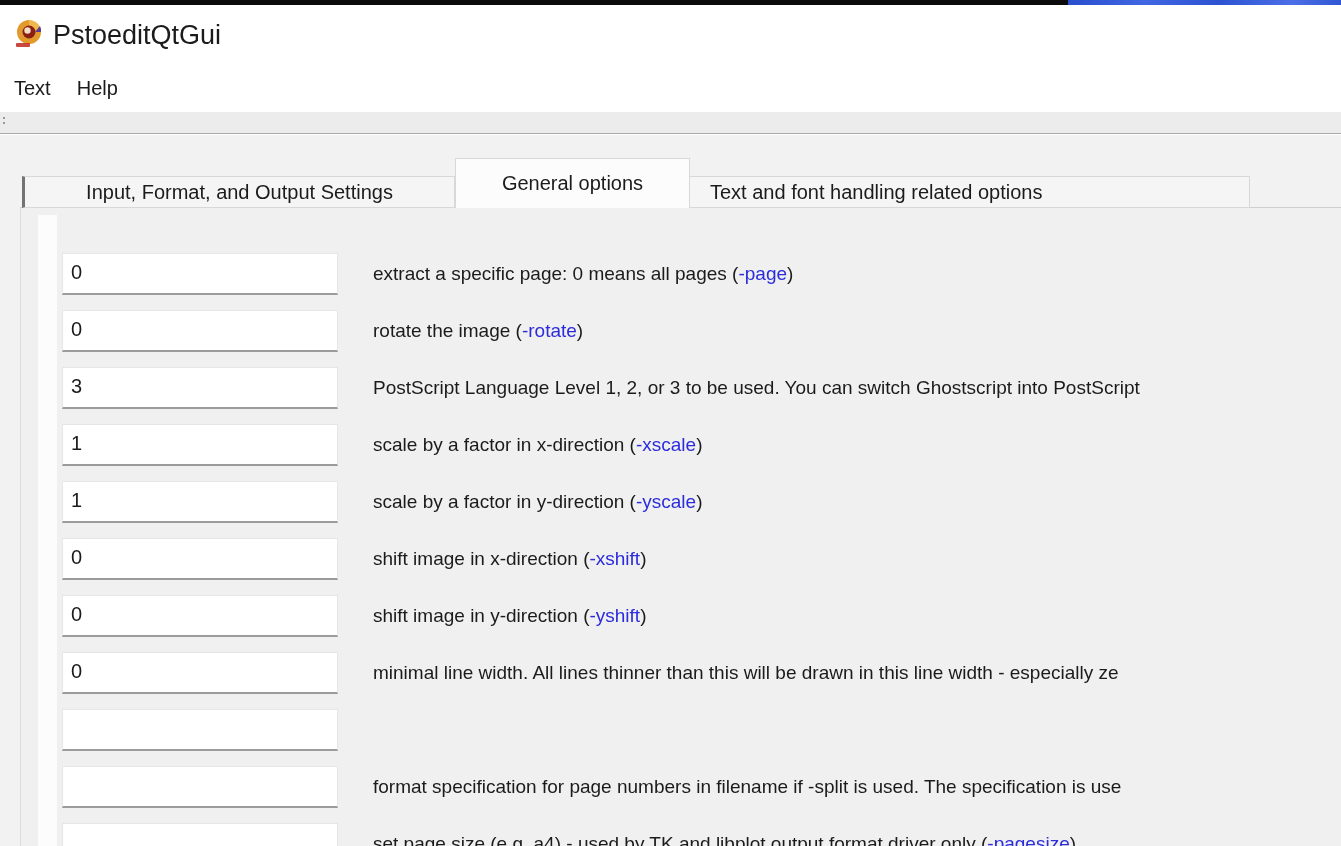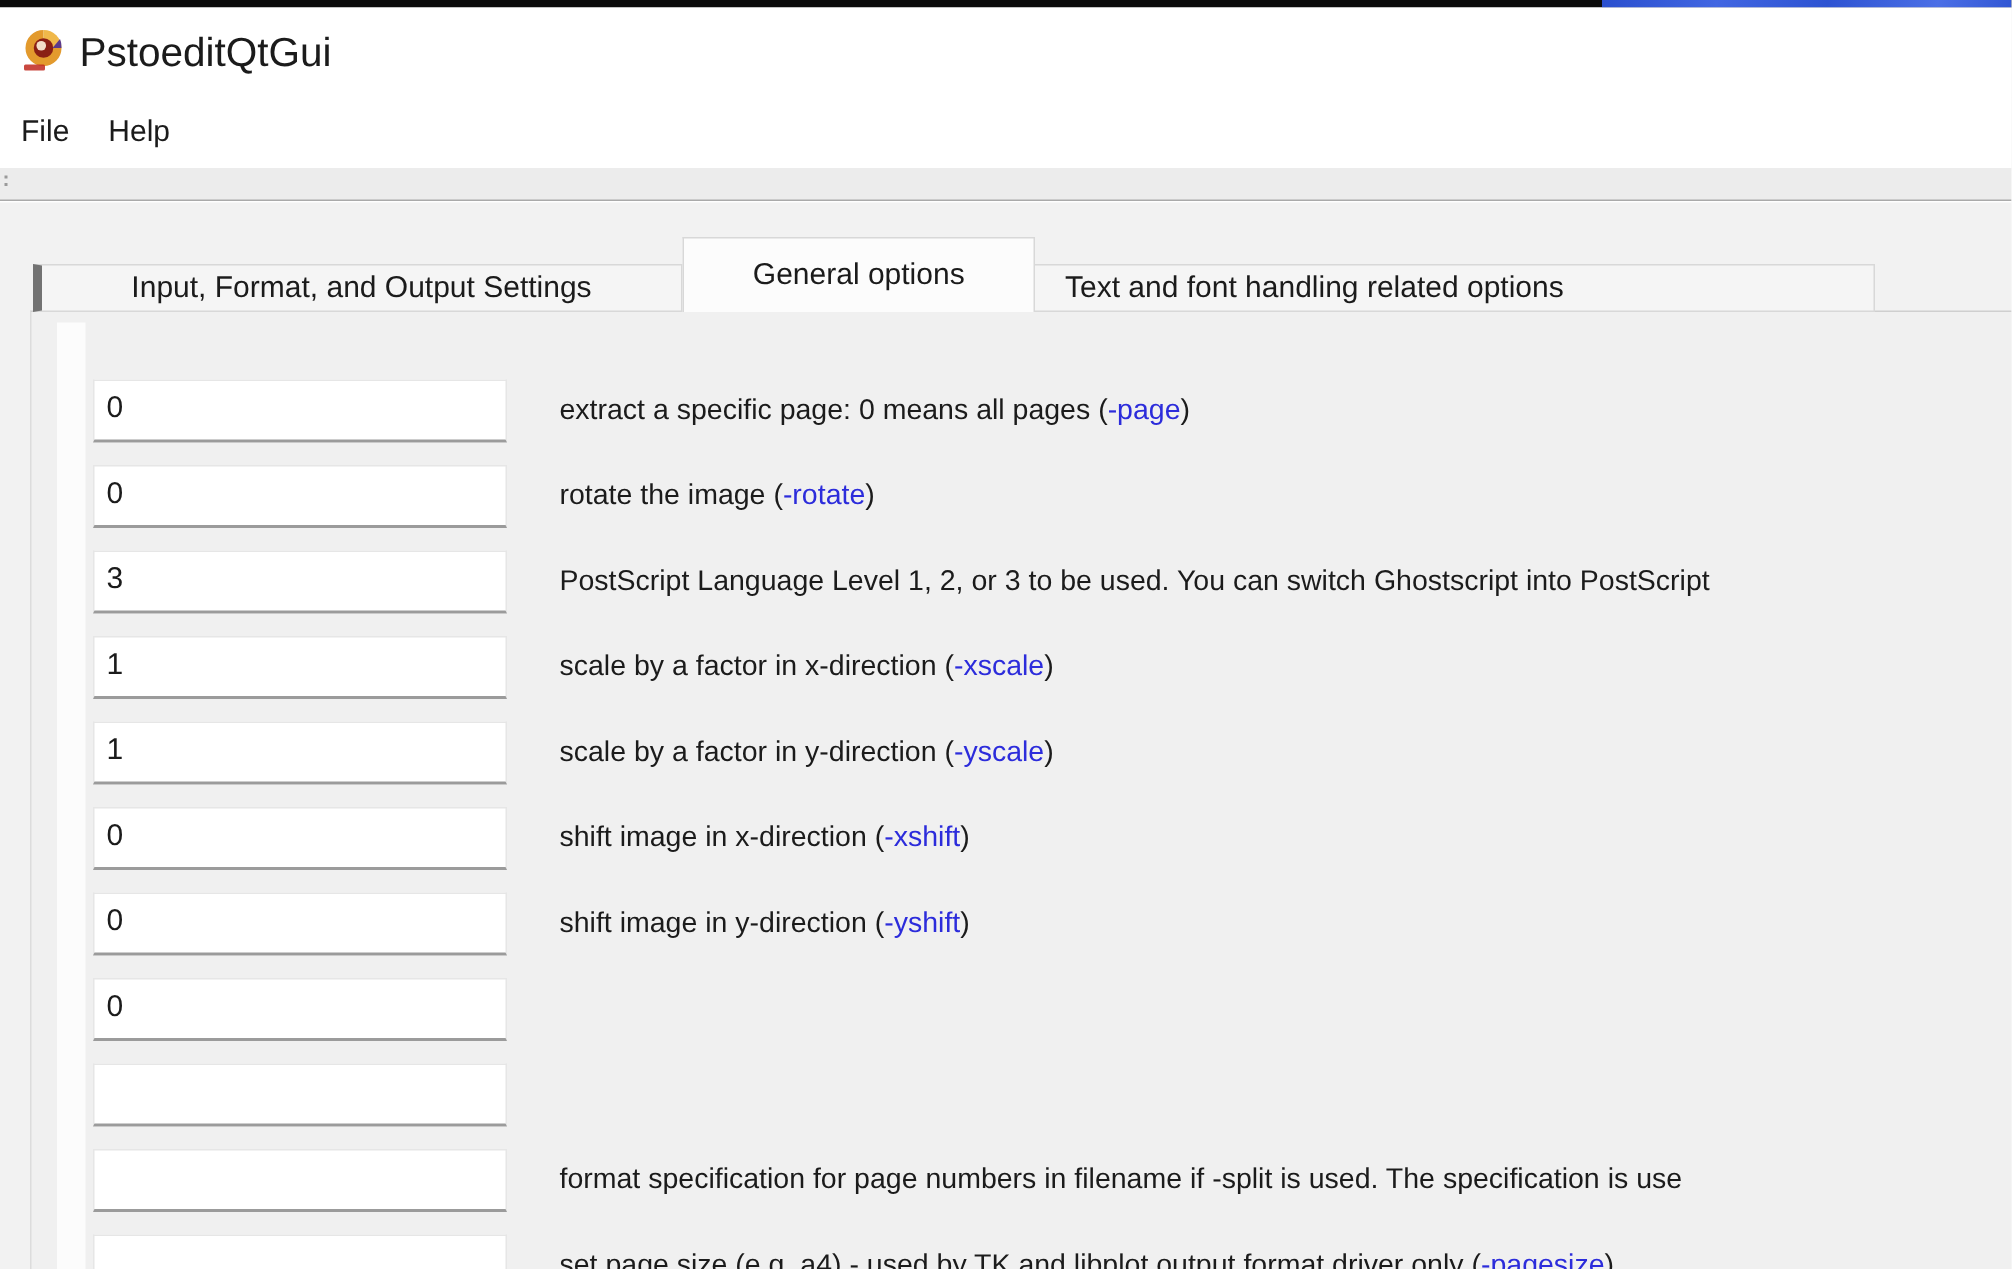--- a/index.html
+++ b/index.html
@@ -33,21 +33,21 @@
   
   .content { position:absolute; top:135px; left:0; width:1341px; height:711px; background:#f2f2f2; }
 
   
   .tabbar { position:absolute; top:158px; left:22px; height:50px; display:flex; align-items:flex-end; z-index:3; }
   .tab {
     height:32px; background:#f5f5f5; border:1px solid #d8d8d8; border-left:none;
     display:flex; align-items:center; justify-content:center;
     font-size:20px; color:#1b1b1b; white-space:nowrap; overflow:hidden; cursor:default;
   }
-  .tab:first-child { border-left:6px solid #737373; }
+  .tab:first-child { border-left:3px solid #737373; }
   .tab.active {
     height:50px; background:#fcfcfc; border:1px solid #d8d8d8; border-bottom:none;
     position:relative; z-index:4; font-size:20px;
   }
   .tab.align-left { justify-content:flex-start; padding-left:20px; }
 
   
   .pane { position:absolute; top:207px; left:20px; width:1321px; height:639px;
     background:#f0f0f0; border-top:1px solid #cfcfcf; border-left:1px solid #dcdcdc; z-index:2; }
   .pane-strip { position:absolute; left:17px; top:7px; bottom:0; width:19px; background:#fcfcfc; }
@@ -78,21 +78,21 @@
       <path d="M16 2 A12 12 0 0 1 28 14 L16 14 Z" fill="#f0b84a"></path>
       <circle cx="16" cy="14" r="6.5" fill="#8a1f14"></circle>
       <circle cx="14.5" cy="12.5" r="3.2" fill="#f2ddc8"></circle>
       <path d="M27 8 A12 12 0 0 1 28 14 L22 14 Z" fill="#5b3a8c"></path>
       <rect x="3" y="25" width="14" height="4" rx="1" fill="#c0281e" opacity="0.85"></rect>
     </svg>
   </span>
   <span class="title-text">PstoeditQtGui</span>
 </div>
 
-<div class="menubar"><span class="menu-item">File</span><span class="menu-item">Help</span></div>
+<div class="menubar"><span class="menu-item">Text</span><span class="menu-item">Help</span></div>
 
 <div class="toolbar">
   <span class="toolbar-handle">
       <i></i>
       <i></i>
     </span>
 </div>
 
 <div class="content"></div>
 
@@ -128,20 +128,21 @@
       <div class="row" style="top: 330px;">
         <input class="field" type="text" value="0" style="">
         <div class="row-label"><span>shift image in x-direction (</span><span class="lnk">-xshift</span><span>)</span></div>
       </div>
       <div class="row" style="top: 387px;">
         <input class="field" type="text" value="0" style="">
         <div class="row-label"><span>shift image in y-direction (</span><span class="lnk">-yshift</span><span>)</span></div>
       </div>
       <div class="row" style="top: 444px;">
         <input class="field" type="text" value="0" style="">
+        <div class="row-label"><span>minimal line width. All lines thinner than this will be drawn in this line width - especially ze</span></div>
       </div>
       <div class="row" style="top: 501px;">
         <input class="field" type="text" value="" style="">
       </div>
       <div class="row" style="top: 558px;">
         <input class="field" type="text" value="" style="">
         <div class="row-label"><span>format specification for page numbers in filename if -split is used. The specification is use</span></div>
       </div>
       <div class="row" style="top: 615px;">
         <input class="field" type="text" value="" style="">

